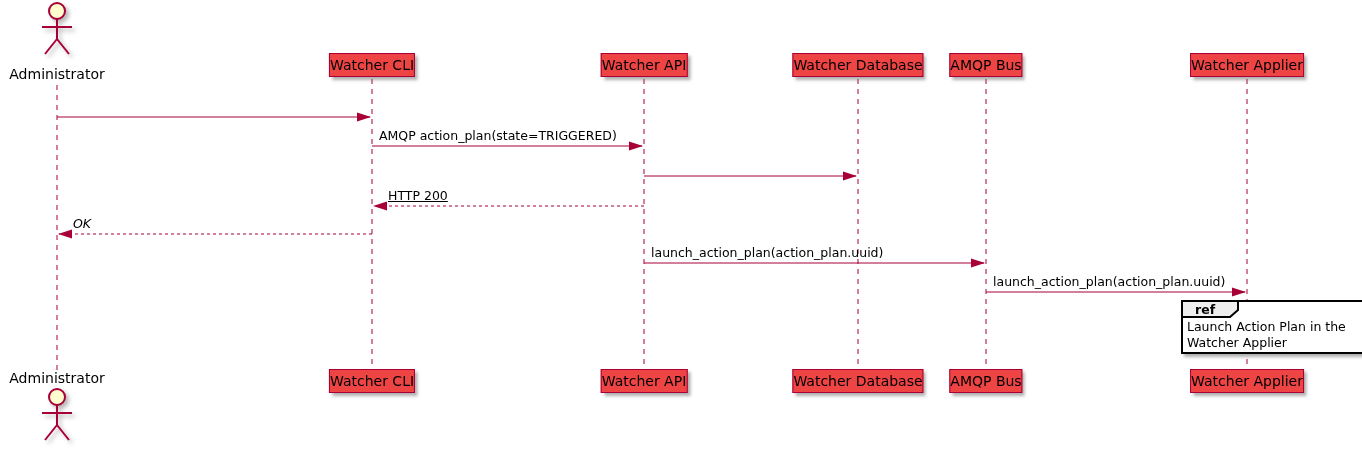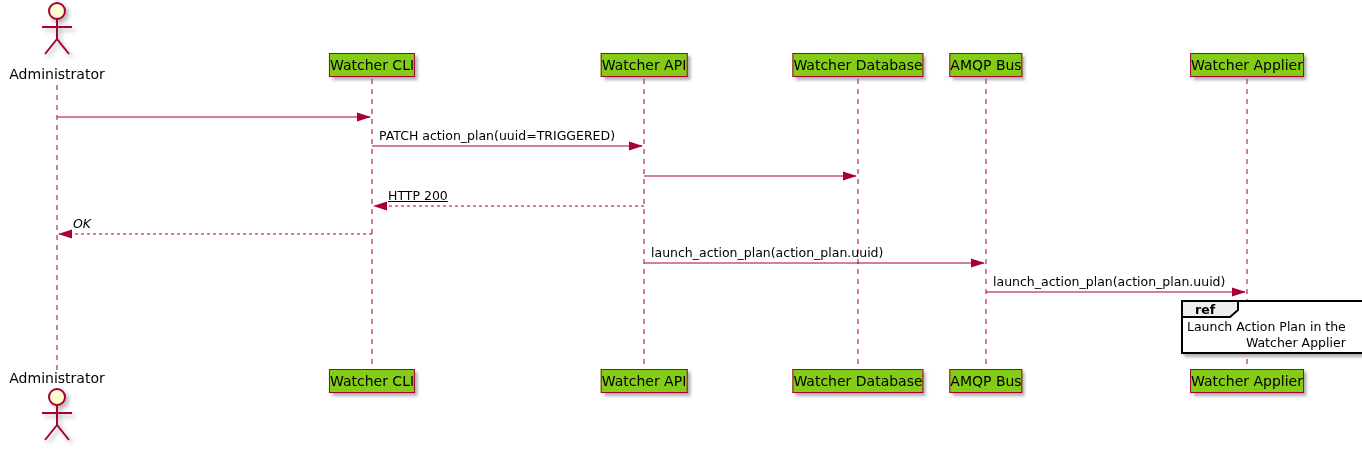--- a/index.html
+++ b/index.html
@@ -1,21 +1,21 @@
 <!DOCTYPE html>
 <html><head>
 <meta charset="utf-8">
 <style>
   html, body { margin: 0; padding: 0; background: #ffffff; }
   body { width: 1362px; height: 456px; font-family: "DejaVu Sans", sans-serif; }
   .stage { position: relative; width: 1362px; height: 456px; background: #ffffff; overflow: hidden; }
   .layer { position: absolute; left: 0; top: 0; z-index: 1; }
   .pbox {
     position: absolute; transform: translateX(-50%);
-    background: #84cc16; border: 1.5px solid #A80036;
+    background: #ef4444; border: 1.5px solid #A80036;
     height: 22px; line-height: 22px; padding: 0 0;
     font-size: 14px; color: #000; white-space: nowrap;
     box-shadow: 3px 3px 3px rgba(110,110,110,0.55);
     z-index: 2;
   }
   .actor-label {
     position: absolute; transform: translateX(-50%);
     font-size: 14px; color: #000; white-space: nowrap; z-index: 2;
   }
   .actor-fig { position: absolute; z-index: 2; filter: drop-shadow(3px 3px 2px rgba(110,110,110,0.5)); }
@@ -23,21 +23,21 @@
     position: absolute; font-size: 12.5px; color: #000;
     white-space: nowrap; z-index: 2;
   }
   .ref-box {
     position: absolute; background: #ffffff; border: 2px solid #000;
     box-shadow: 3px 3px 3px rgba(110,110,110,0.55); z-index: 3;
   }
   .ref-tab { position: absolute; left: -2px; top: -2px; }
   .ref-lines {
     position: absolute; left: 4px; top: 17px;
-    font-size: 12.5px; line-height: 16px; color: #000; white-space: nowrap; text-align: right;
+    font-size: 12.5px; line-height: 16px; color: #000; white-space: nowrap;
   }
 </style>
 </head>
 <body>
 
 <div class="stage">
     <svg width="1362" height="456" viewBox="0 0 1362 456" class="layer">
       <line x1="57" y1="85" x2="57" y2="371" stroke="#A80036" stroke-width="1" stroke-dasharray="5,5"></line>
       <line x1="372" y1="79" x2="372" y2="369" stroke="#A80036" stroke-width="1" stroke-dasharray="5,5"></line>
       <line x1="644" y1="79" x2="644" y2="369" stroke="#A80036" stroke-width="1" stroke-dasharray="5,5"></line>
@@ -82,21 +82,21 @@
     <div class="pbox" style="left: 372px; top: 53px;">Watcher CLI</div>
     <div class="pbox" style="left: 372px; top: 369px;">Watcher CLI</div>
     <div class="pbox" style="left: 644px; top: 53px;">Watcher API</div>
     <div class="pbox" style="left: 644px; top: 369px;">Watcher API</div>
     <div class="pbox" style="left: 858px; top: 53px;">Watcher Database</div>
     <div class="pbox" style="left: 858px; top: 369px;">Watcher Database</div>
     <div class="pbox" style="left: 986px; top: 53px;">AMQP Bus</div>
     <div class="pbox" style="left: 986px; top: 369px;">AMQP Bus</div>
     <div class="pbox" style="left: 1247px; top: 53px;">Watcher Applier</div>
     <div class="pbox" style="left: 1247px; top: 369px;">Watcher Applier</div>
-    <div class="msg-label" style="left: 379px; top: 128px;">PATCH action_plan(uuid=TRIGGERED)</div>
+    <div class="msg-label" style="left: 379px; top: 128px;">AMQP action_plan(state=TRIGGERED)</div>
     <div class="msg-label" style="left: 388px; top: 188px; text-decoration: underline;">HTTP 200</div>
     <div class="msg-label" style="left: 73px; top: 216px; font-style: italic;">OK</div>
     <div class="msg-label" style="left: 651px; top: 245px;">launch_action_plan(action_plan.uuid)</div>
     <div class="msg-label" style="left: 993px; top: 274px;">launch_action_plan(action_plan.uuid)</div>
     <div class="ref-box" style="left: 1181px; top: 300px; width: 167px; height: 50px; padding-left: 16px;">
       <svg width="64" height="20" viewBox="0 0 64 20" class="ref-tab">
         <path d="M1,1 H57 V10 L49,17 H1 Z" fill="#EEEEEE" stroke="#000000" stroke-width="2"></path>
         <text x="14" y="13.5" font-size="12.5" font-weight="bold" font-family="DejaVu Sans, sans-serif" fill="#000">ref</text>
       </svg>
       <div class="ref-lines">

